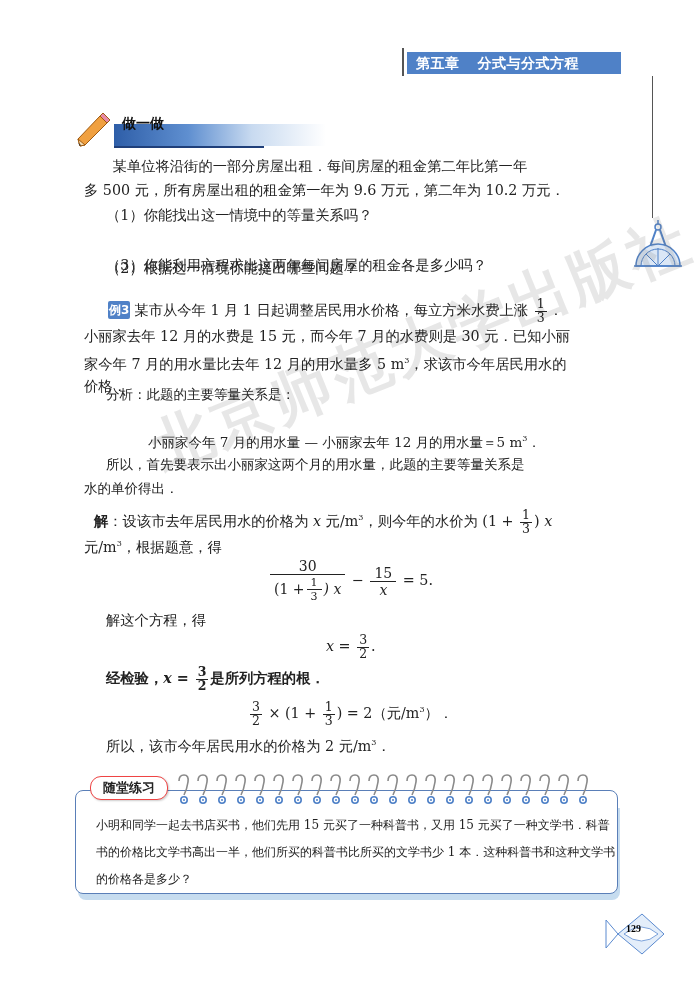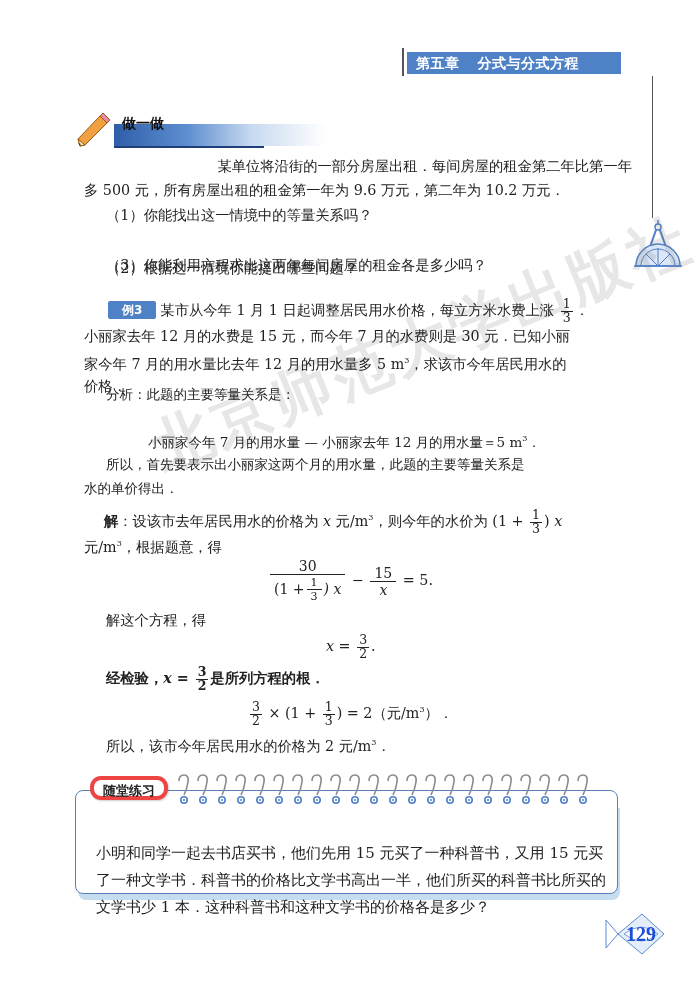--- a/index.html
+++ b/index.html
@@ -16,52 +16,52 @@
 
   .doit-section { position: absolute; left: 76px; top: 112px; width: 250px; height: 36px; }
   .pencil { position: absolute; left: 0; top: 0; width: 34px; height: 36px; }
   .doit-band { position: absolute; left: 38px; top: 12px; width: 212px; height: 22px;
     background: linear-gradient(to right, #2e5ea8 0%, #5f8fd0 35%, #c8daf0 65%, rgba(255,255,255,0) 100%); }
   .doit-band::after { content: ""; position: absolute; left: 0; bottom: -2px; width: 150px; height: 2px; background: #1f3f7a; }
   .doit-title { position: absolute; left: 46px; top: 1px; color: #111; font-family: Liberation Sans, sans-serif;
     font-weight: bold; font-size: 14px; line-height: 20px; }
 
   .para { position: absolute; left: 84px; width: 548px; font-size: 14.3px; line-height: 24px; }
-  .indent { text-indent: 2em; text-align: right; }
+  .indent { text-indent: 2em; }
   .q { position: absolute; left: 106px; font-size: 14.3px; line-height: 24px; }
 
   .ex-badge { display: inline-block; background: #4f81c7; color: #fff; font-family: "DejaVu Sans", "Liberation Sans", sans-serif;
-    font-size: 12px; font-weight: bold; padding: 0 14px; border-radius: 2px; line-height: 18px; margin-right: 4px; vertical-align: 1px; }
+    font-size: 12px; font-weight: bold; padding: 0 1px; border-radius: 2px; line-height: 18px; margin-right: 4px; vertical-align: 1px; }
 
   .frac { display: inline-block; vertical-align: middle; text-align: center; line-height: 1; font-size: 12.5px; margin: 0 2px; }
   .frac .num { display: block; border-bottom: 1px solid #222; padding: 0 2px; }
   .frac .den { display: block; padding: 0 2px; }
   .big-frac { font-size: 14px; }
   .big-frac .num, .big-frac .den { padding: 1px 4px; }
   .ital { font-style: italic; }
   sup { font-size: 8px; vertical-align: 6px; }
 
   .kai { font-family: "DejaVu Serif", "Liberation Serif", serif; }
   .bold { font-weight: bold; }
 
   .watermark { position: absolute; left: 140px; top: 415px; font-family: "DejaVu Sans", "Liberation Sans", sans-serif;
     font-size: 60px; color: rgba(120,120,120,0.18); font-weight: bold; transform: rotate(-22deg); transform-origin: left top; white-space: nowrap; letter-spacing: 4px; pointer-events: none; }
 
   .eq-center { position: absolute; font-size: 14.3px; line-height: 24px; white-space: nowrap; }
 
   .practice-shadow { position: absolute; left: 78px; top: 808px; width: 542px; height: 92px; background: #c6dcef; border-radius: 0 0 8px 8px; }
   .practice-box { position: absolute; left: 75px; top: 790px; width: 543px; height: 104px; background: #fff; border: 1.5px solid #5a7fb8; border-radius: 8px; }
-  .practice-label { position: absolute; left: 90px; top: 776px; width: 78px; height: 24px; background: #fff; border: 4px solid #ef4444; border-radius: 11px;
+  .practice-label { position: absolute; left: 90px; top: 776px; width: 78px; height: 24px; background: #fff; border: 1px solid #ef4444; border-radius: 11px;
     box-shadow: 1px 1px 2px rgba(0,0,0,0.2); font-family: "DejaVu Sans", "Liberation Sans", sans-serif; font-weight: bold; font-size: 13px; line-height: 22px; text-align: center; color: #222; }
   .rings { position: absolute; left: 176px; top: 773px; height: 34px; display: flex; gap: 4px; }
   .ring { width: 15px; height: 34px; position: relative; }
-  .practice-text { position: absolute; left: 96px; top: 812px; width: 520px; font-size: 15px; line-height: 27px; margin-top: 28px; }
+  .practice-text { position: absolute; left: 96px; top: 812px; width: 520px; font-size: 12px; line-height: 27px; }
 
   .page-fish { position: absolute; left: 604px; top: 912px; width: 62px; height: 44px; }
-  .page-num { position: absolute; left: 626px; top: 923px; font-family: "Liberation Serif", serif; font-size: 20px; font-weight: bold; color: #1d4ed8; }
+  .page-num { position: absolute; left: 626px; top: 923px; font-family: "Liberation Serif", serif; font-size: 10px; font-weight: bold; color: #000000; }
 </style>
 </head>
 <body>
 
 <div class="header-rule-left"></div>
 <div class="header-bar">
   <span>第五章</span><span class="gap"></span><span>分式与分式方程</span>
 </div>
 <div class="header-rule-right"></div>
 
@@ -107,21 +107,21 @@
 </div>
 <div class="para" style="top:374px;">价格．</div>
 
 <div class="para kai" style="top:382px; left:106px; font-size:13.5px;">分析：此题的主要等量关系是：</div>
 <div class="para kai" style="top:427px; left:148px; font-size:13.5px;">
   <span>小丽家今年 7 月的用水量 — 小丽家去年 12 月的用水量＝5 m</span><sup>3</sup><span>．</span>
 </div>
 <div class="para kai" style="top:452px; left:106px; font-size:13.5px;">所以，首先要表示出小丽家这两个月的用水量，此题的主要等量关系是</div>
 <div class="para kai" style="top:476px; font-size:13.5px;">水的单价得出．</div>
 
-<div class="para" style="top:506px; left:104px; width:530px;">
+<div class="para" style="top:506px; left:94px; width:530px;">
   <span class="bold">解</span><span>：设该市去年居民用水的价格为</span>
   <span class="ital">x</span><span> 元/m</span><sup>3</sup><span>，则今年的水价为 (1 +</span>
   <span class="frac"><span class="num">1</span><span class="den">3</span></span><span>)</span>
   <span class="ital">x</span>
 </div>
 <div class="para" style="top:532px;">
   <span>元/m</span><sup>3</sup><span>，根据题意，得</span>
 </div>
 
 <div class="eq-center" style="left:268px; top:558px;">

